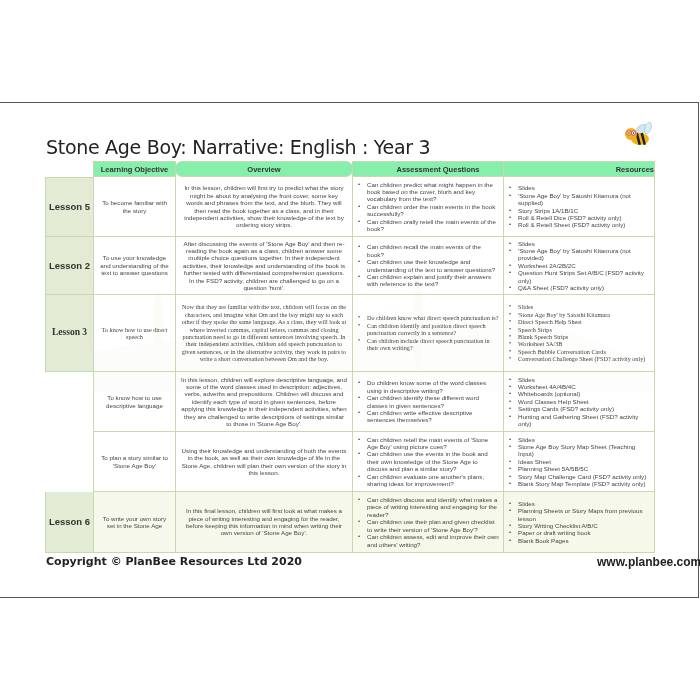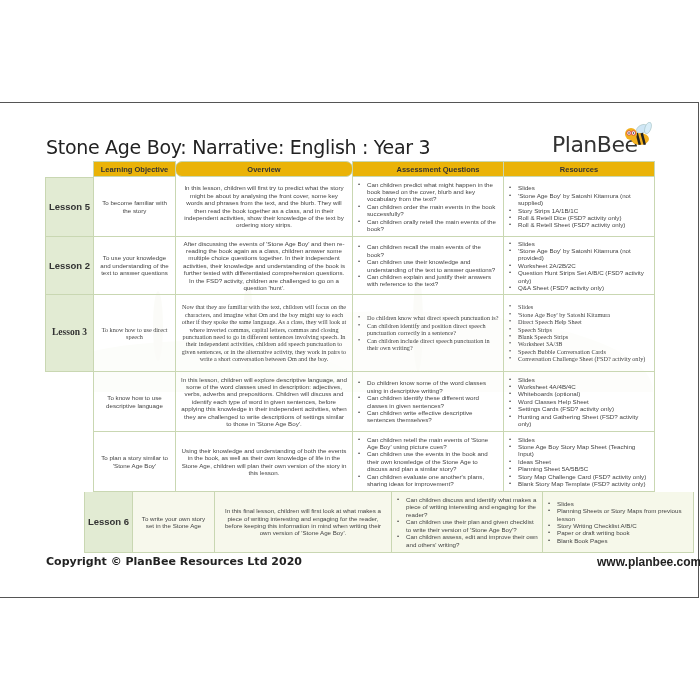--- a/index.html
+++ b/index.html
@@ -3,21 +3,21 @@
 <meta charset="utf-8">
 <style>
   html, body { margin:0; padding:0; background:#ffffff; }
   body { width:700px; height:700px; position:relative; overflow:hidden; font-family:"Liberation Sans", sans-serif; color:#333; }
   .frame { position:absolute; left:0; top:102px; width:698px; height:494px; border:1px solid #555; border-left:none; background:#fff; }
   .title { position:absolute; left:46px; top:136px; font-size:19px; color:#222; font-family:"DejaVu Sans", sans-serif; letter-spacing:-0.3px; white-space:nowrap; }
   .logo { position:absolute; left:552px; top:122px; width:110px; height:40px; }
   .logo-text { position:absolute; left:0; top:10px; font-size:22px; color:#333; font-family:"DejaVu Sans", sans-serif; letter-spacing:-0.5px; }
   .bee { position:absolute; left:70px; top:0; width:30px; height:26px; }
   .tbl { position:absolute; left:45px; top:161px; width:610px; }
-  .hdr { position:absolute; top:0; height:16px; background:#eab308; border:1px solid #c9d7b2; box-sizing:border-box; font-size:7.5px; font-weight:bold; text-align:center; line-height:15px; color:#333; }
+  .hdr { position:absolute; top:0; height:16px; background:#86efac; border:1px solid #c9d7b2; box-sizing:border-box; font-size:7.5px; font-weight:bold; text-align:center; line-height:15px; color:#333; }
   .row { position:absolute; left:0; width:610px; }
   .cell { position:absolute; top:0; height:100%; box-sizing:border-box; border:1px solid #c9d7b2; border-top:none; background:rgba(255,255,255,0.92); font-size:6.2px; line-height:7.4px; color:#444; display:flex; align-items:center; }
   .cell.lesson { background:#e2ebd3; font-weight:bold; font-size:9.5px; color:#333; justify-content:center; }
   .cell.obj { justify-content:center; text-align:center; padding:0 6px; }
   .cell.ov { justify-content:center; text-align:center; padding:0 5px; }
   .cell.aq, .cell.res { padding:0 4px 0 4px; }
   ul { margin:0; padding:0 0 0 10px; list-style:none; }
   li { position:relative; }
   li::before { content:"\2022"; position:absolute; left:-9px; top:0; font-size:6px; }
   .scene { position:absolute; left:93px; top:271px; width:562px; height:121px; overflow:hidden; opacity:0.55; }
@@ -29,21 +29,20 @@
   .footer-right { position:absolute; left:597px; top:555px; font-size:12px; font-weight:bold; color:#222; font-family:Liberation Sans, sans-serif; }
 </style>
 </head>
 <body>
 
 <div class="frame"></div>
 
 <div class="title">Stone Age Boy: Narrative: English : Year 3</div>
 
 <div class="logo">
-  <span class="logo-text">PlanBee</span>
   <svg class="bee" viewBox="0 0 30 26">
     <ellipse cx="20" cy="7" rx="6" ry="4" fill="#cfe6f5" stroke="#9bb" stroke-width="0.5" transform="rotate(-30 20 7)"></ellipse>
     <ellipse cx="26" cy="6" rx="3" ry="6" fill="#d9eef9" stroke="#9bb" stroke-width="0.5" transform="rotate(20 26 6)"></ellipse>
     <ellipse cx="18" cy="17" rx="9" ry="6" fill="#f2b01e"></ellipse>
     <rect x="15" y="11" width="2.5" height="12" fill="#222" transform="rotate(-15 16 17)"></rect>
     <rect x="20" y="11" width="2.5" height="12" fill="#222" transform="rotate(-15 21 17)"></rect>
     <circle cx="9" cy="12" r="6" fill="#f2b01e"></circle>
     <circle cx="7" cy="11" r="2.2" fill="#fff" stroke="#c33" stroke-width="0.8"></circle>
     <circle cx="11.5" cy="11" r="2.2" fill="#fff" stroke="#c33" stroke-width="0.8"></circle>
     <circle cx="7" cy="11" r="0.8" fill="#222"></circle>
@@ -57,21 +56,21 @@
   <div class="tree" style="left:60px;top:20px;"></div>
   <div class="tree" style="left:150px;top:10px;height:90px;"></div>
   <div class="tree" style="left:320px;top:5px;height:95px;"></div>
   <div class="sun"></div>
 </div>
 
 <div class="tbl">
   <div class="hdr" style="left:48px;width:83px;">Learning Objective</div>
   <div class="hdr" style="left:130px;width:178px;border-radius:7px;">Overview</div>
   <div class="hdr" style="left:307px;width:172px;">Assessment Questions</div>
-  <div class="hdr" style="left:458px;width:152px;">Resources</div>
+  <div class="hdr" style="left:458px;width:152px;text-align:right;">Resources</div>
 
   <div class="row" style="top:16px;height:60px;">
     <div class="cell lesson" style="left:0;width:49px;border-top:1px solid #c9d7b2;">Lesson 5</div>
     <div class="cell obj" style="left:48px;width:83px;">To become familiar with the story</div>
     <div class="cell ov" style="left:130px;width:178px;">In this lesson, children will first try to predict what the story might be about by analysing the front cover, some key words and phrases from the text, and the blurb. They will then read the book together as a class, and in their independent activities, show their knowledge of the text by ordering story strips.</div>
     <div class="cell aq" style="left:307px;width:152px;">
       <ul>
         <li>Can children predict what might happen in the book based on the cover, blurb and key vocabulary from the text?</li>
         <li>Can children order the main events in the book successfully?</li>
         <li>Can children orally retell the main events of the book?</li>
@@ -172,21 +171,21 @@
         <li>Slides</li>
         <li>Stone Age Boy Story Map Sheet (Teaching Input)</li>
         <li>Ideas Sheet</li>
         <li>Planning Sheet 5A/5B/5C</li>
         <li>Story Map Challenge Card (FSD? activity only)</li>
         <li>Blank Story Map Template (FSD? activity only)</li>
       </ul>
     </div>
   </div>
 
-  <div class="row" style="top:331px;height:61px;margin-left:39px;">
+  <div class="row" style="top:331px;height:61px;">
     <div class="cell lesson" style="left:0;width:49px;">Lesson 6</div>
     <div class="cell obj" style="left:48px;width:83px;background:rgba(240,243,220,0.55);">To write your own story set in the Stone Age</div>
     <div class="cell ov" style="left:130px;width:178px;background:rgba(240,243,220,0.55);">In this final lesson, children will first look at what makes a piece of writing interesting and engaging for the reader, before keeping this information in mind when writing their own version of 'Stone Age Boy'.</div>
     <div class="cell aq" style="left:307px;width:152px;background:rgba(240,243,220,0.6);">
       <ul>
         <li>Can children discuss and identify what makes a piece of writing interesting and engaging for the reader?</li>
         <li>Can children use their plan and given checklist to write their version of 'Stone Age Boy'?</li>
         <li>Can children assess, edit and improve their own and others' writing?</li>
       </ul>
     </div>

